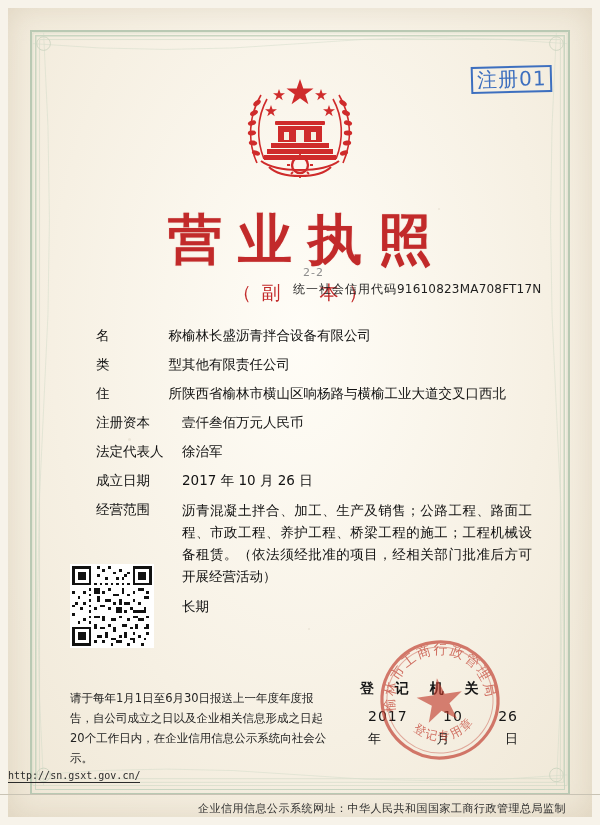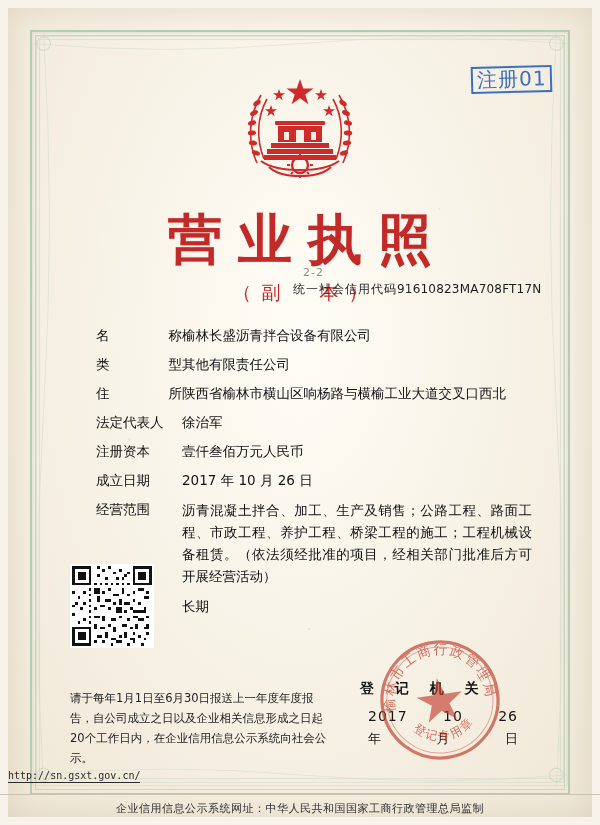--- a/index.html
+++ b/index.html
@@ -238,21 +238,21 @@
   }
   .url span { border-bottom: 1px solid #2b2b2b; padding-bottom: 1px; }
 
   
   .bottom-strip {
     position: absolute;
     left: 0; right: 0;
     bottom: 6px;
     height: 22px;
     display: flex;
-    justify-content: center;
+    justify-content: flex-end;
     align-items: center;
     padding: 0 34px;
     box-sizing: border-box;
     font-size: 11px;
     color: #2e2e2e;
   }
   .bottom-strip .left { letter-spacing: .5px; }
   .bottom-strip .right { letter-spacing: .5px; }
 
   .hline {
@@ -379,26 +379,26 @@
         <div class="v">其他有限责任公司</div>
       </div>
       <div class="row">
         <div class="k spread">
             <span>住</span>
             <span>所</span>
           </div>
         <div class="v">陕西省榆林市横山区响杨路与横榆工业大道交叉口西北</div>
       </div>
       <div class="row">
+        <div class="k">注册资本</div>
+        <div class="v">壹仟叁佰万元人民币</div>
+      </div>
+      <div class="row">
         <div class="k">法定代表人</div>
         <div class="v">徐治军</div>
-      </div>
-      <div class="row">
-        <div class="k">注册资本</div>
-        <div class="v">壹仟叁佰万元人民币</div>
       </div>
       <div class="row">
         <div class="k">成立日期</div>
         <div class="v">2017 年 10 月 26 日</div>
       </div>
       <div class="row scope">
         <div class="k">经营范围</div>
         <div class="v">沥青混凝土拌合、加工、生产及销售；公路工程、路面工程、市政工程、养护工程、桥梁工程的施工；工程机械设备租赁。（依法须经批准的项目，经相关部门批准后方可开展经营活动）</div>
       </div>
       <div class="row">

